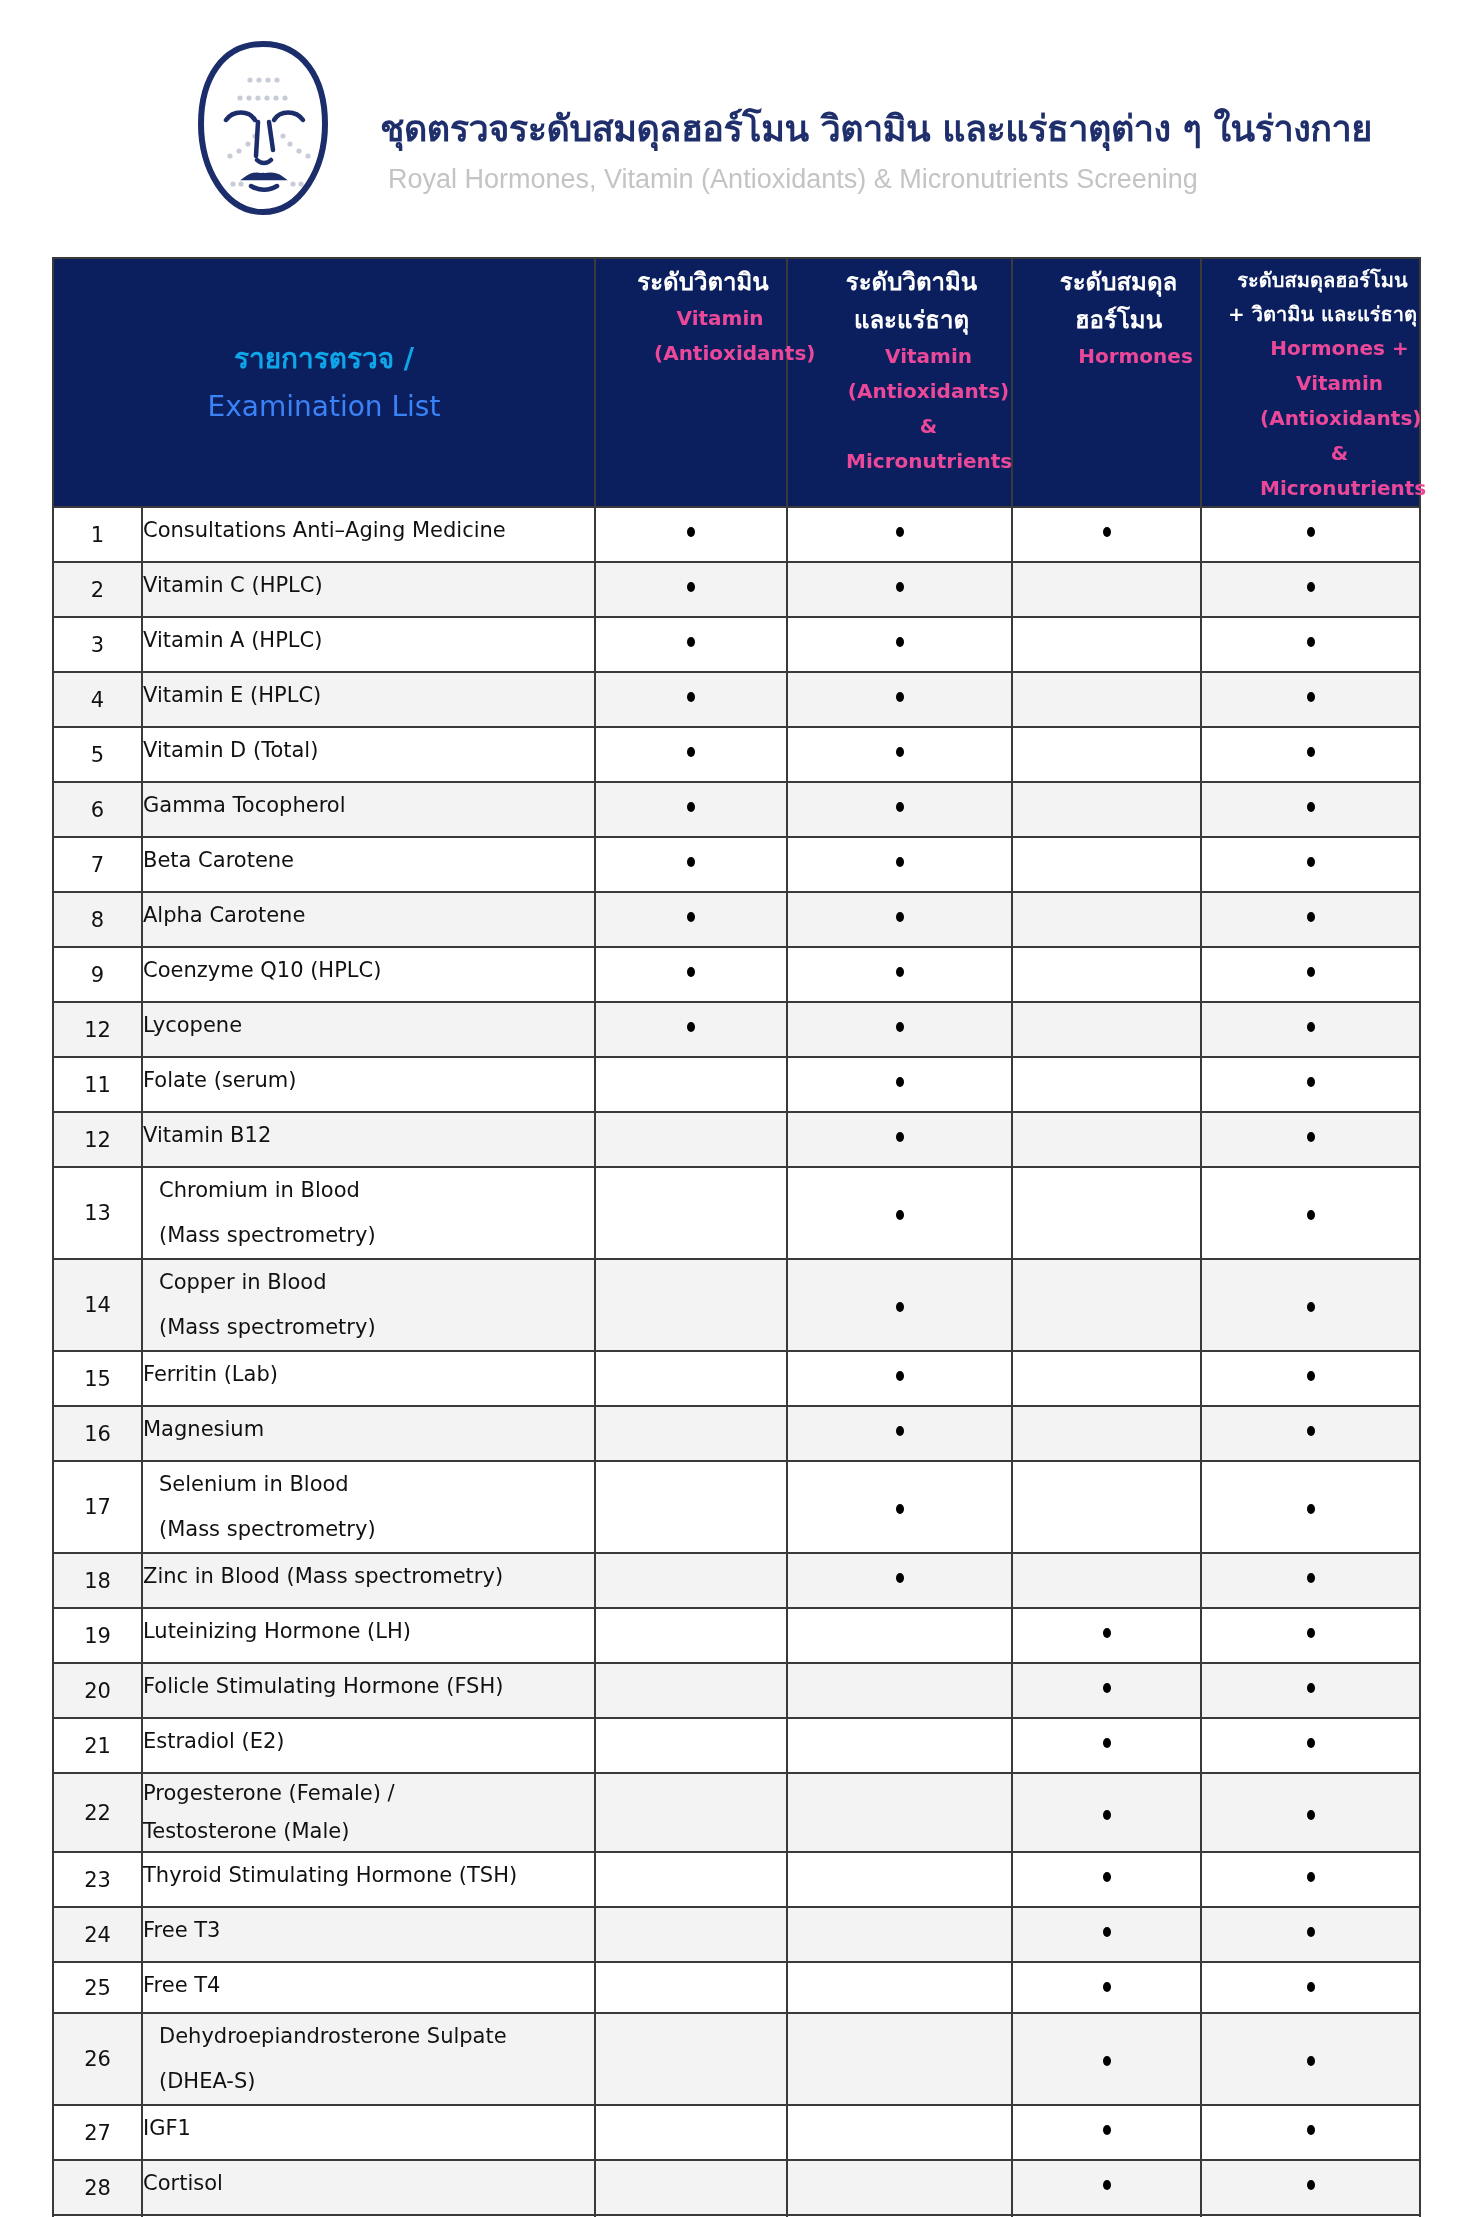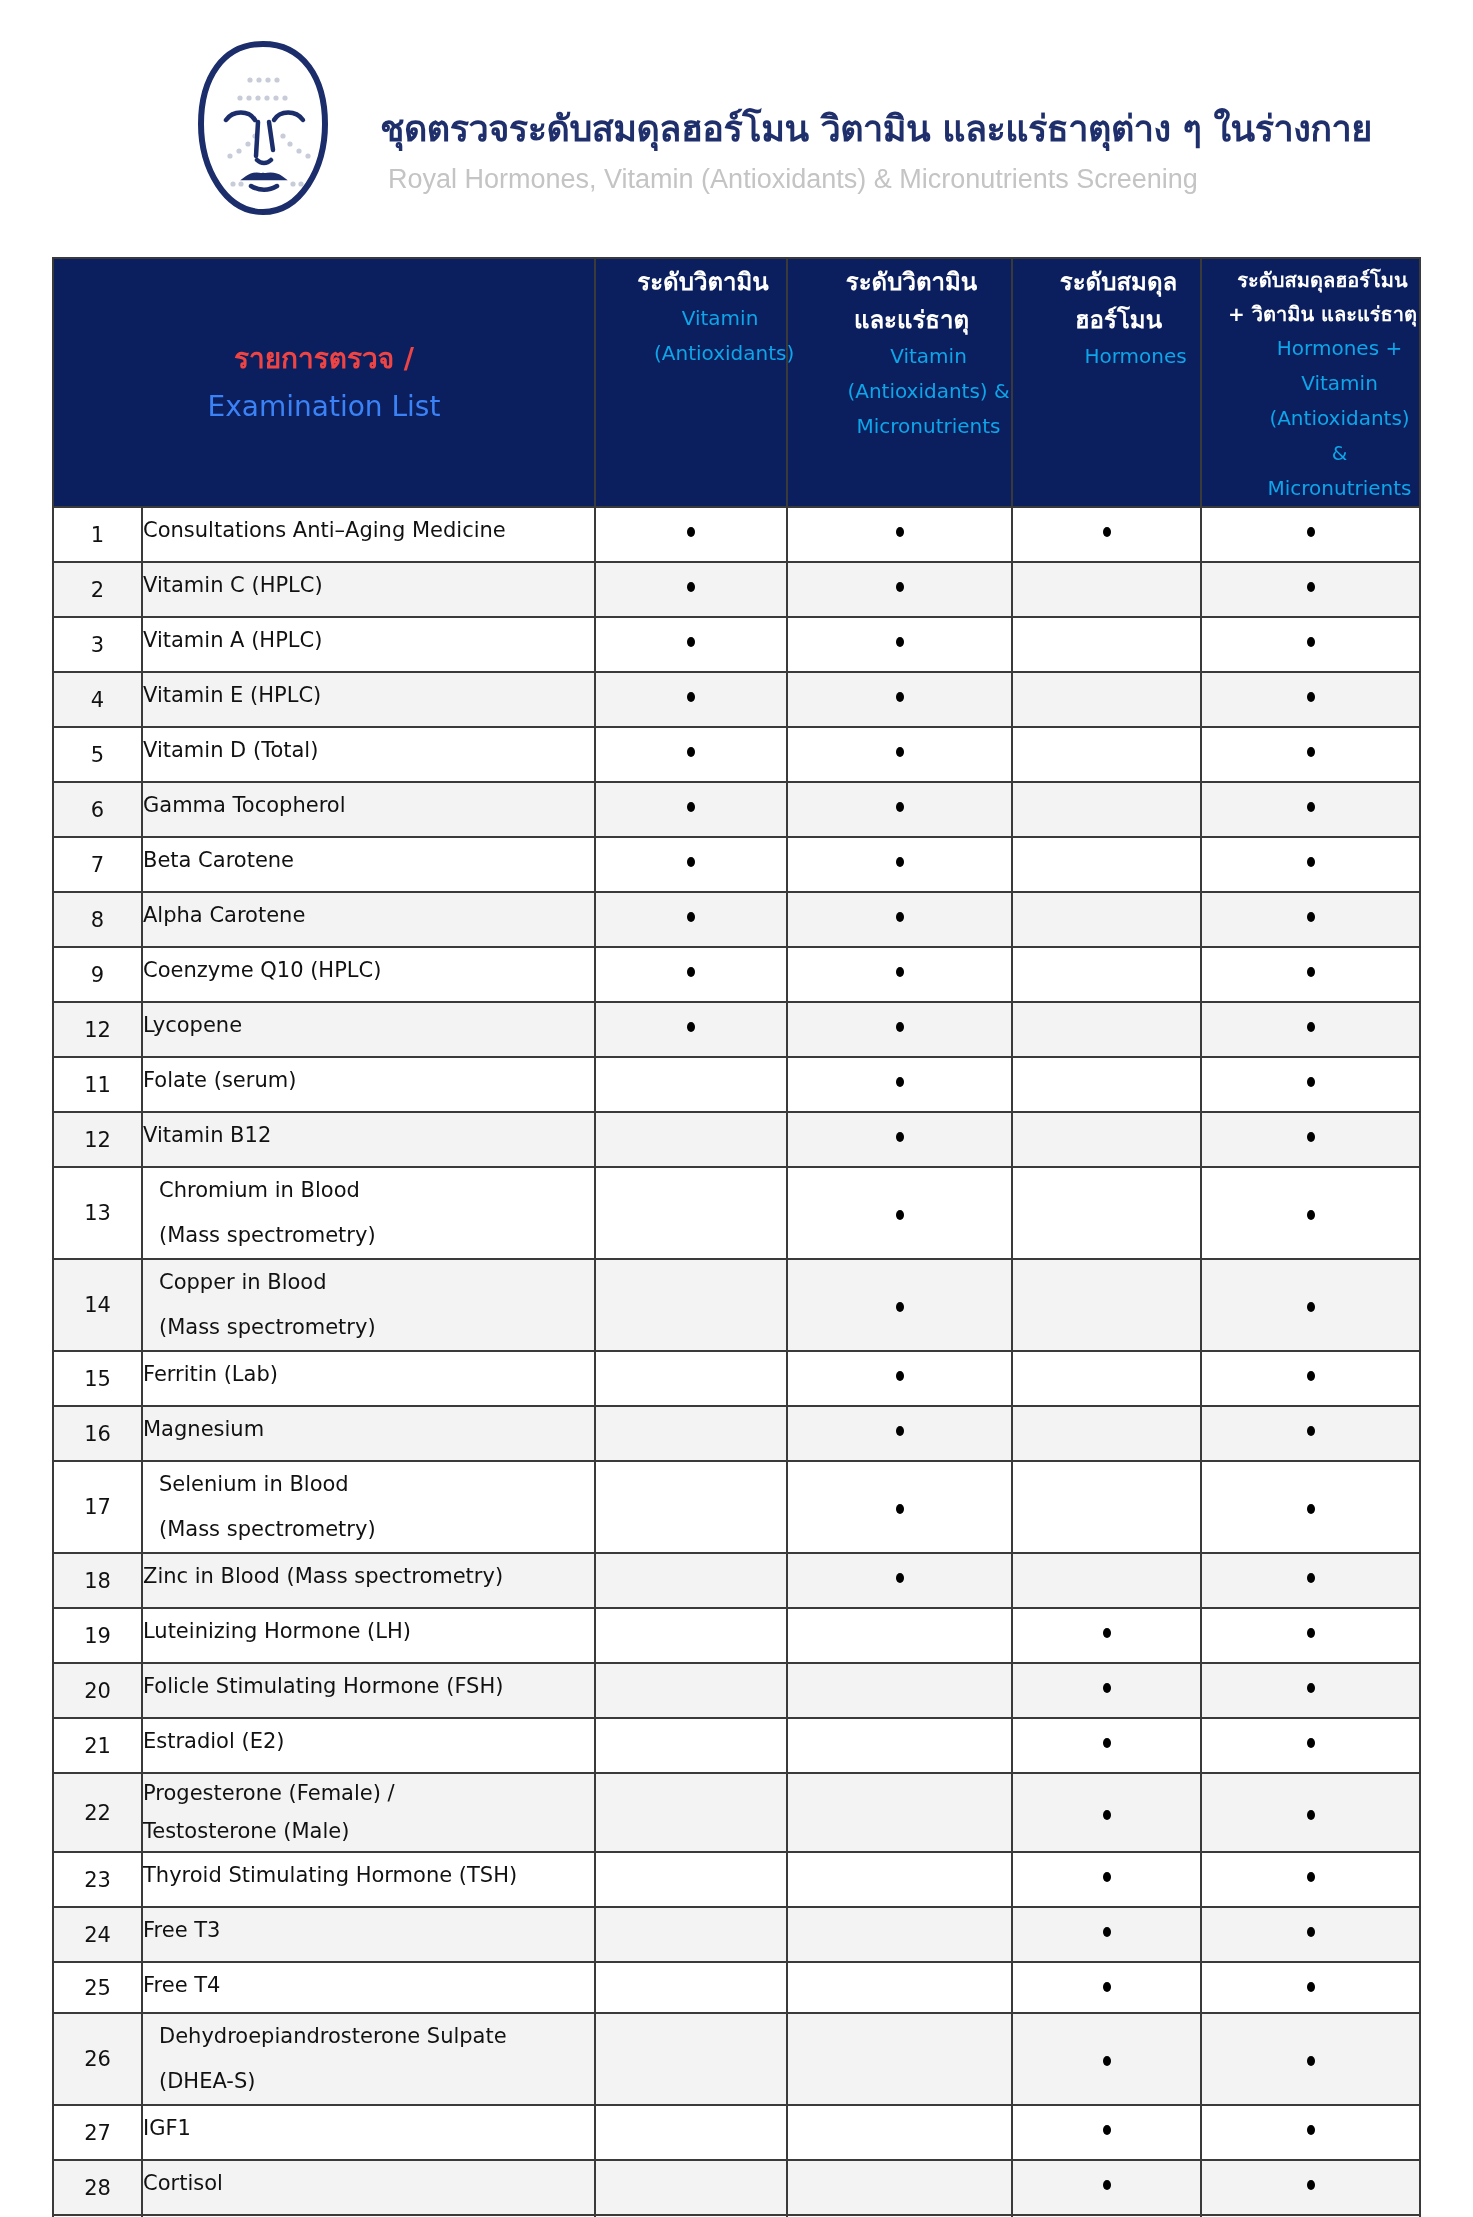--- a/index.html
+++ b/index.html
@@ -20,22 +20,22 @@
   col.c-p1 { width: 192px; }
   col.c-p2 { width: 225px; }
   col.c-p3 { width: 189px; }
   col.c-p4 { width: 219px; }
 
   thead th { background: #0b1f5e; color: #fff; vertical-align: top; font-weight: bold;
              text-align: center; height: 208px; border-color: #3a3a3a; }
   thead th.list-head { vertical-align: middle; }
   .hd-th { display: block; font-size: 24px; line-height: 38px; color: #ffffff; }
   .hd-th.small { font-size: 20px; line-height: 34px; }
-  .hd-en { display: block; font-size: 20px; line-height: 35px; color: #0ea5e9; font-weight: normal; margin-left: 34px; }
-  .list-th { display: block; font-size: 28px; color: #ef4444; line-height: 48px; }
+  .hd-en { display: block; font-size: 20px; line-height: 35px; color: #ec4899; font-weight: bold; margin-left: 34px; }
+  .list-th { display: block; font-size: 28px; color: #0ea5e9; line-height: 48px; }
   .list-en { display: block; font-size: 28px; color: #3b82f6; font-weight: normal; line-height: 48px; }
   .hd-wrap { padding-top: 4px; padding-left: 24px; }
 
   tbody td { font-size: 21px; height: 43px; }
   tbody tr:nth-child(even) td { background: #f3f3f3; }
   tbody tr:nth-child(odd) td { background: #ffffff; }
   tbody tr.h2 td { height: 88px; }
   tbody tr.h22 td { height: 77px; }
   tbody tr.hs td { height: 39px; margin-left: 32px; }
   td.no { text-align: center; vertical-align: middle; }

